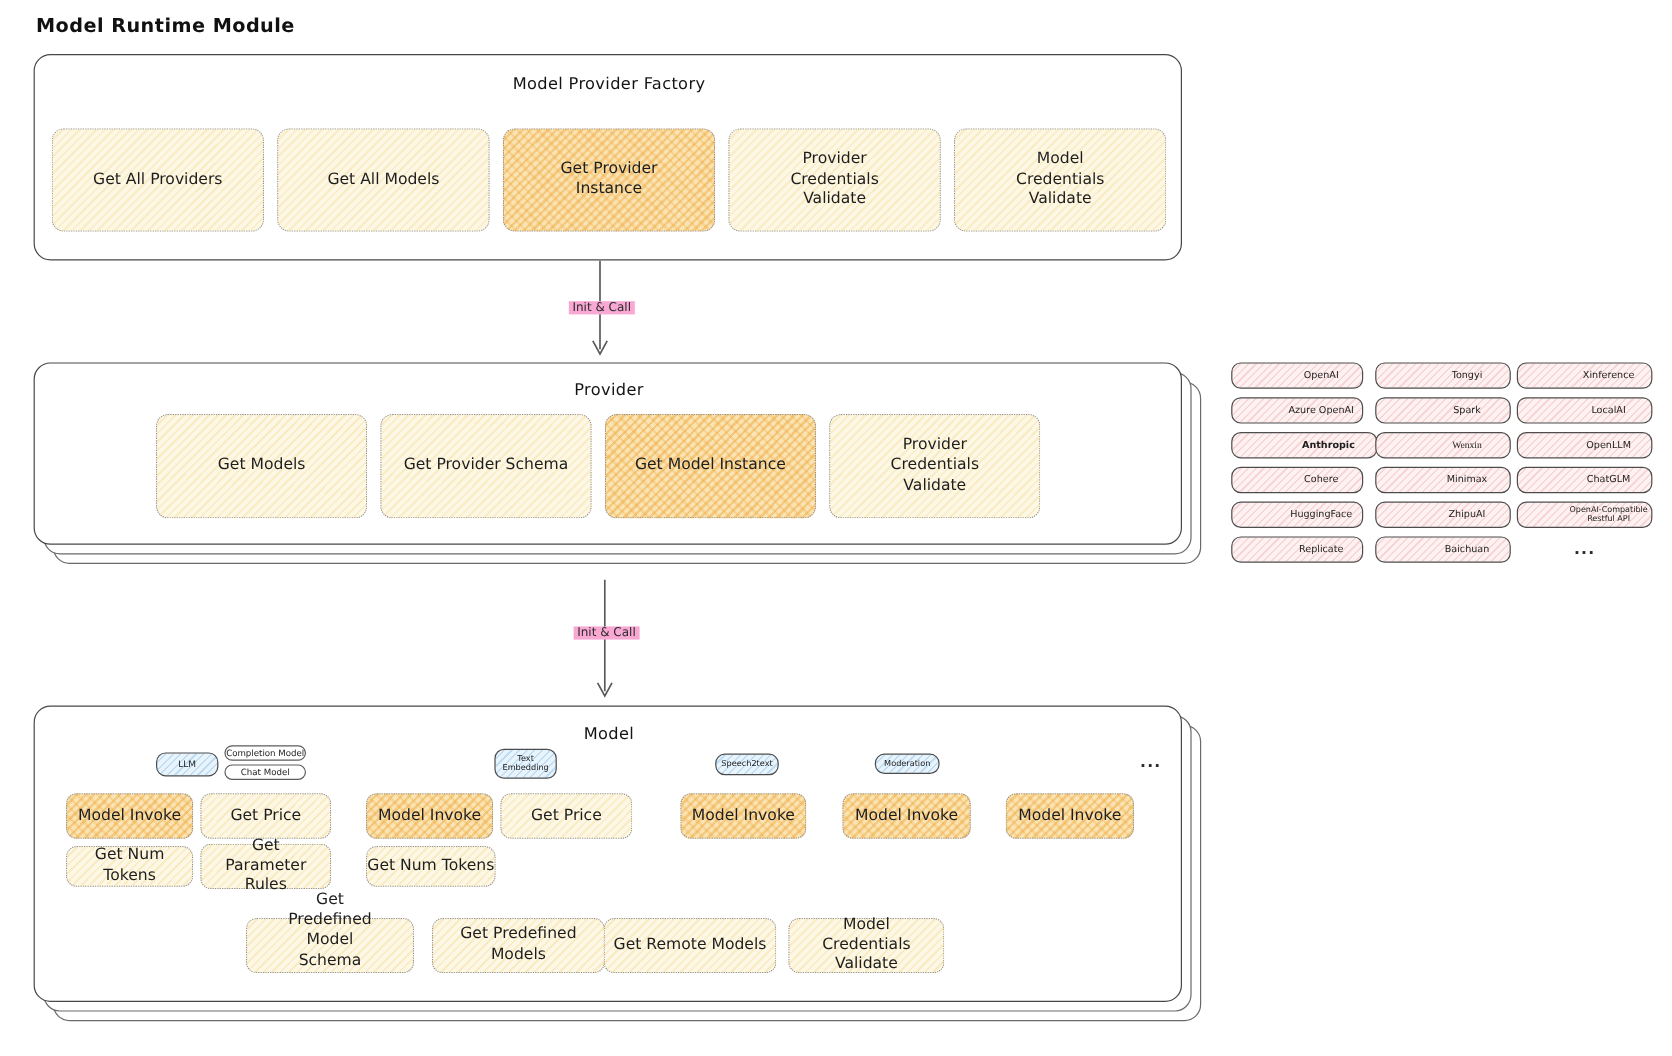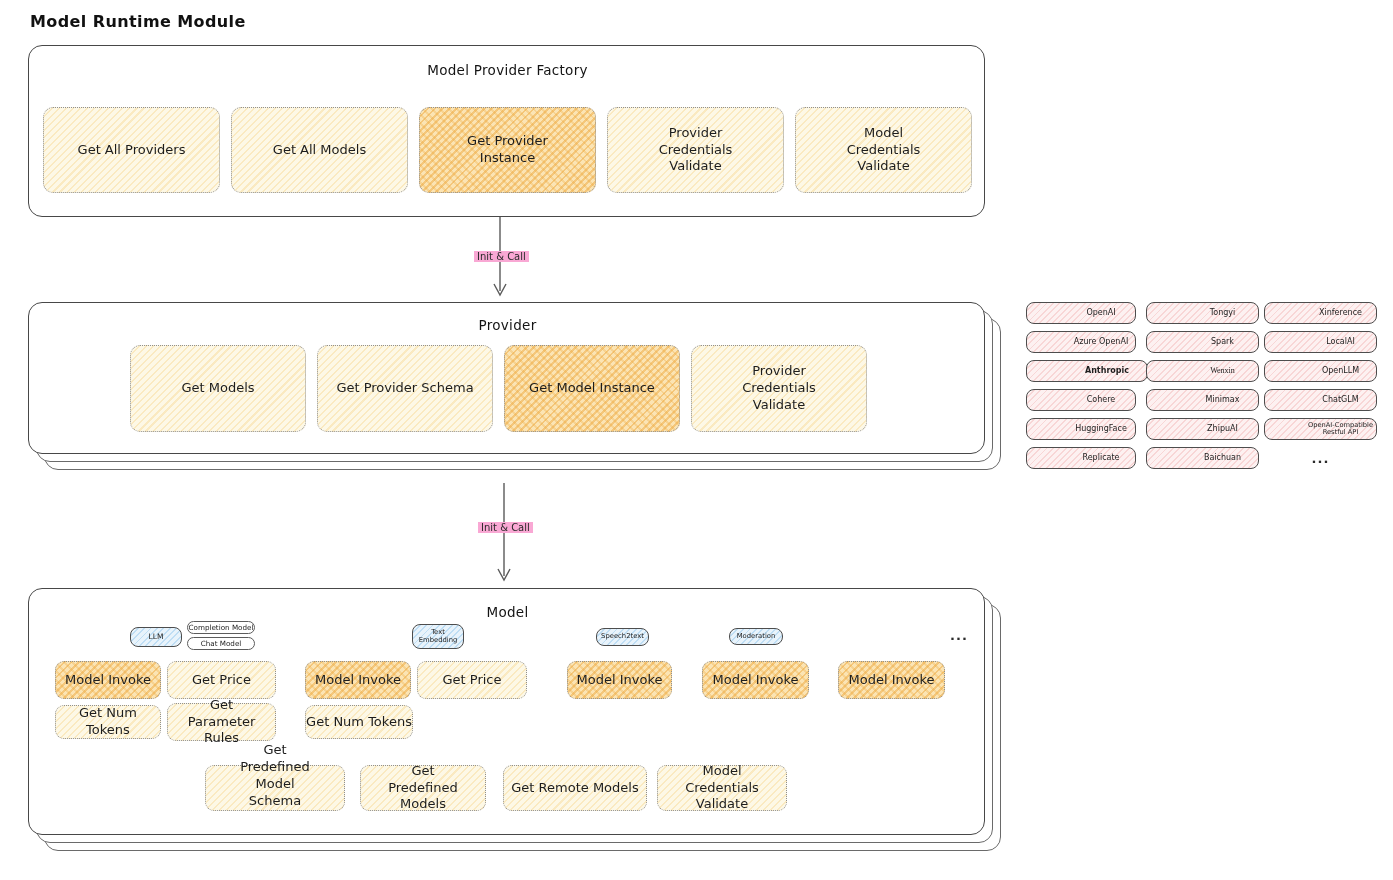--- a/index.html
+++ b/index.html
@@ -232,21 +232,21 @@
 <div class="abs node sm flexc" style="left:167px;top:703px;width:109px;height:38px;padding:0 28px;">
     <span>Get Parameter Rules</span>
   </div>
 <div class="abs node sm flexc" style="left:305px;top:705px;width:108px;height:34px;">
     <span>Get Num Tokens</span>
   </div>
 
 <div class="abs node sm flexc" style="left:205px;top:765px;width:140px;height:46px;padding:0 24px;align-items:flex-end;">
     <span>Get Predefined Model Schema</span>
   </div>
-<div class="abs node sm flexc" style="left:360px;top:765px;width:126px;height:46px;padding:0 18px;">
+<div class="abs node sm flexc" style="left:360px;top:765px;width:144px;height:46px;padding:0 18px;">
     <span>Get Predefined Models</span>
   </div>
 <div class="abs node sm flexc" style="left:503px;top:765px;width:144px;height:46px;">
     <span>Get Remote Models</span>
   </div>
 <div class="abs node sm flexc" style="left:657px;top:765px;width:130px;height:46px;padding:0 16px;">
     <span>Model Credentials Validate</span>
   </div>
 
 </body></html>

